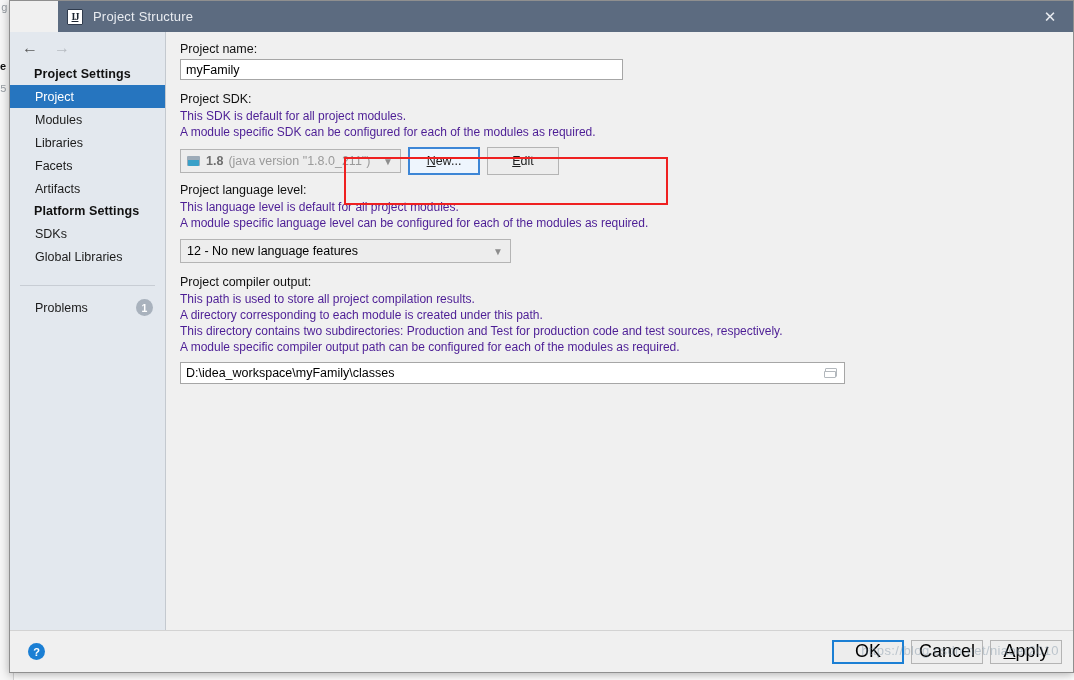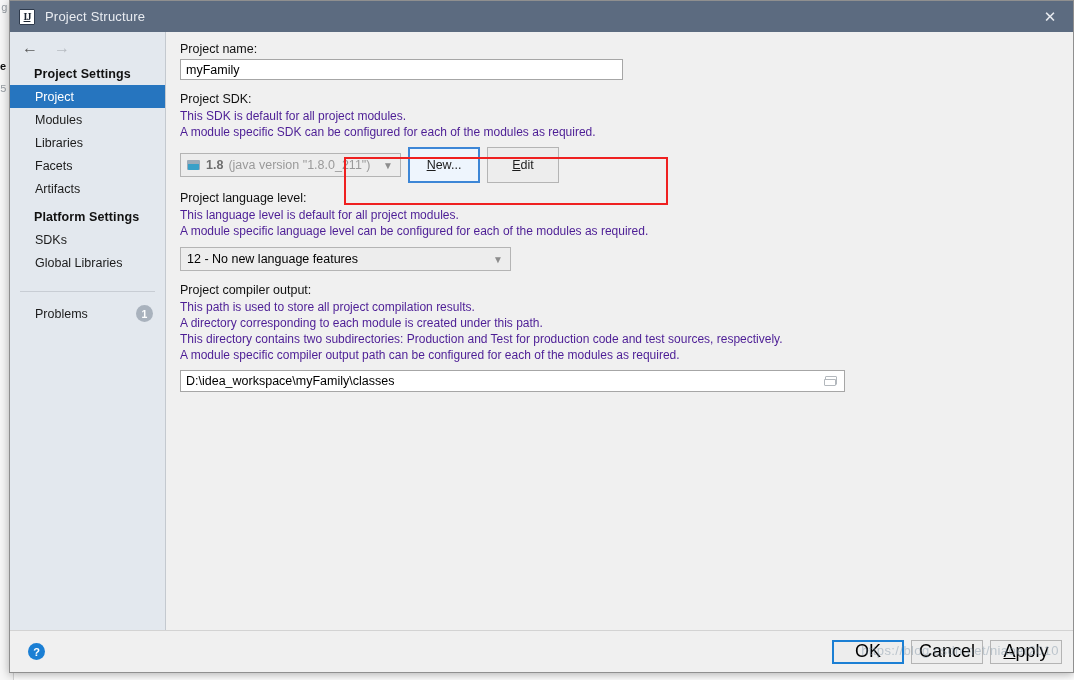--- a/index.html
+++ b/index.html
@@ -53,20 +53,21 @@
     box-shadow: 0 2px 9px rgba(0,0,0,.30);
   }
 
   
   #titlebar {
     height: 31px;
     background: #5c6b80;
     display: flex;
     align-items: center;
     position: relative;
+    margin-left: 48px;
   }
   #app-logo {
     width: 16px; height: 16px;
     margin-left: 9px;
     background: #ffffff;
     border: 1px solid #2f3b4d;
     border-radius: 1px;
     display: flex; align-items: center; justify-content: center;
     font-family: "Liberation Serif", serif;
     font-size: 10px;
@@ -244,21 +245,21 @@
   .sdk-icon .f-front {
     position: absolute; left: 1px; top: 5px;
     width: 11px; height: 6px;
     background: #39a0c8;
     border-radius: 0 0 1px 1px;
   }
   .sdk-ver { color: #6f6f6f; font-weight: bold; margin-right: 5px; }
   .sdk-desc { color: #9a9a9a; }
 
   .btn {
-    height: 36px;
+    height: 28px;
     min-width: 72px;
     box-sizing: border-box;
     border: 1px solid #b4b4b4;
     background: #ededed;
     color: #1c1c1c;
     font-size: 12.5px;
     display: flex;
     align-items: center;
     justify-content: center;
     cursor: pointer;
@@ -419,21 +420,21 @@
       <div class="side-item">
         <span>Libraries</span>
       </div>
       <div class="side-item">
         <span>Facets</span>
       </div>
       <div class="side-item">
         <span>Artifacts</span>
       </div>
 
-      <div class="group-head" style="margin-top:6px;">Platform Settings</div>
+      <div class="group-head" style="">Platform Settings</div>
 
       <div class="side-item">
         <span>SDKs</span>
       </div>
       <div class="side-item">
         <span>Global Libraries</span>
       </div>
 
       <div class="side-sep"></div>
 

